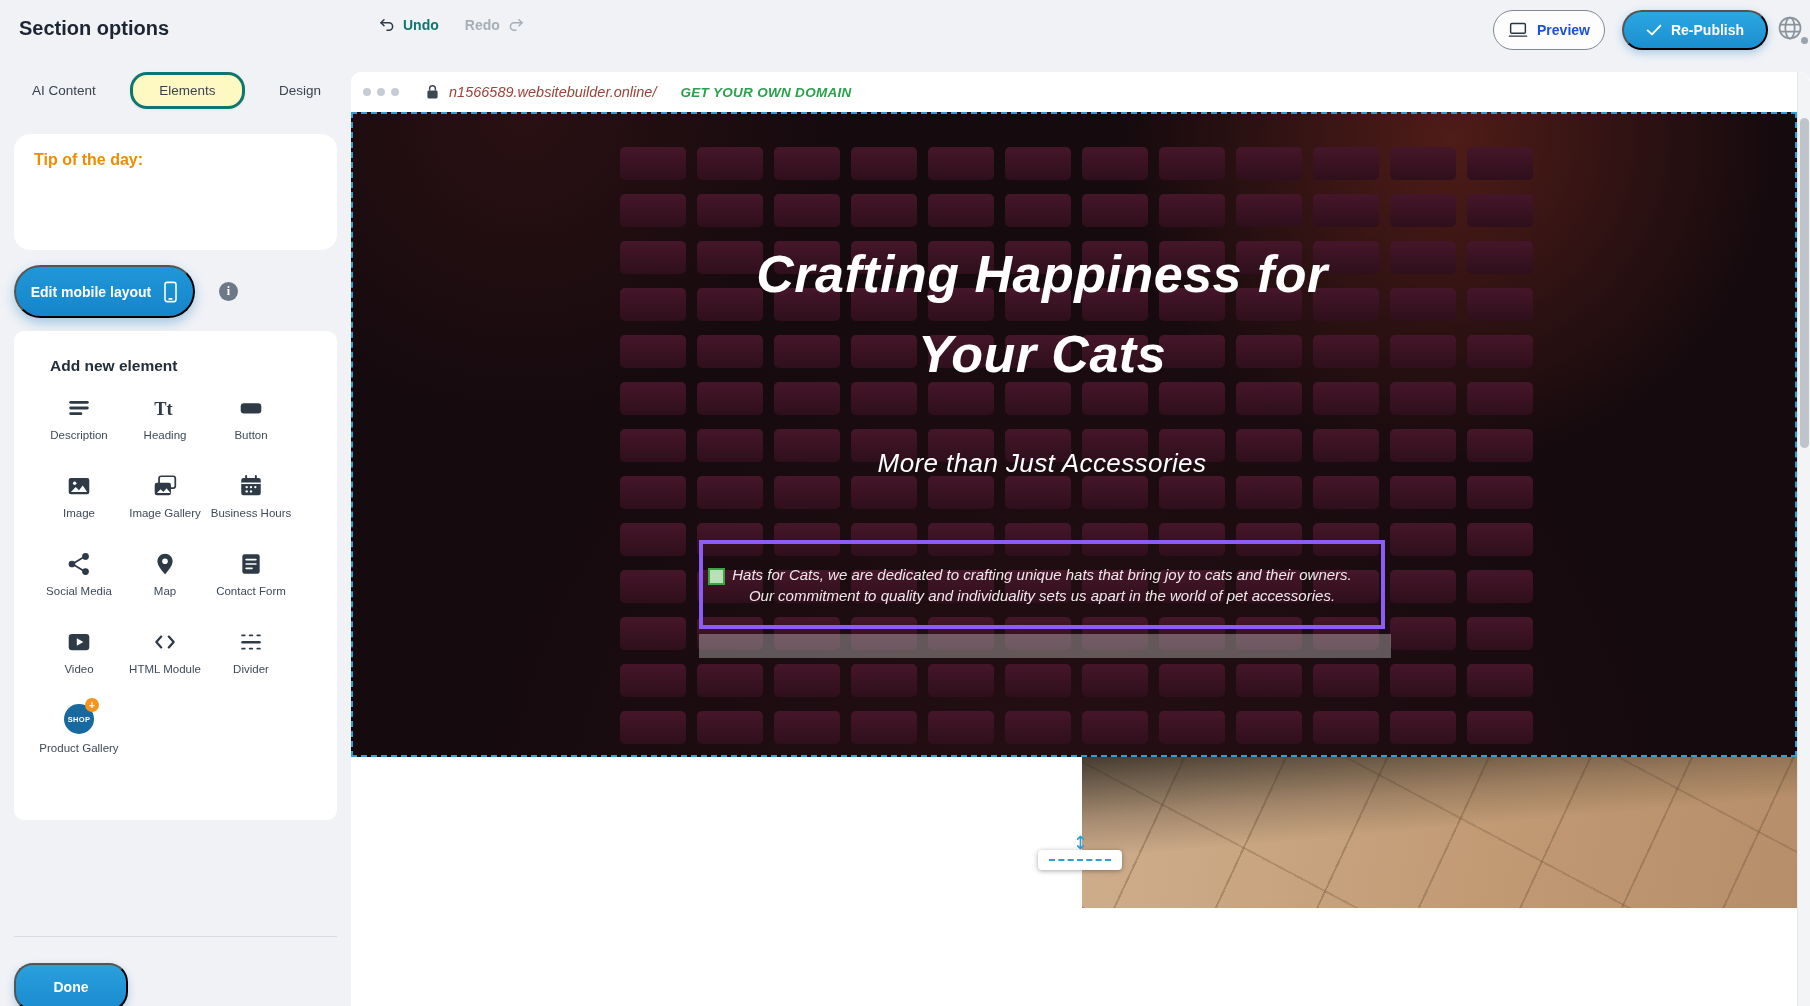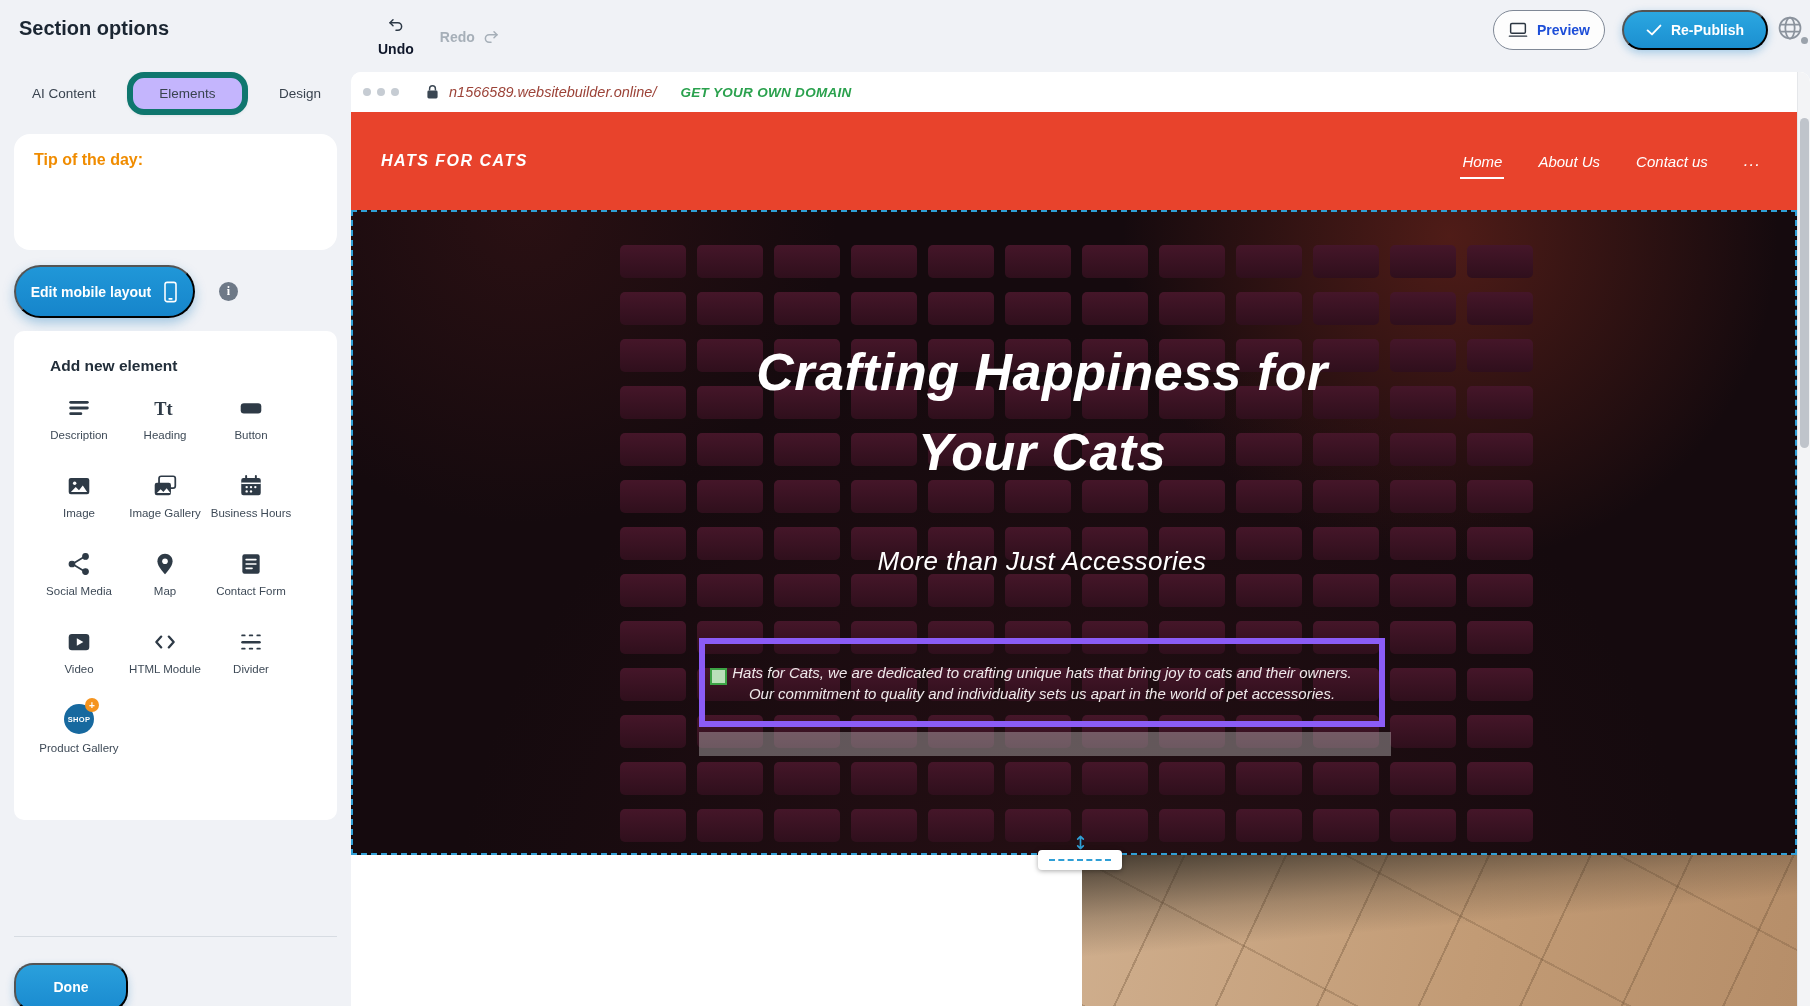--- a/index.html
+++ b/index.html
@@ -9,39 +9,39 @@
     font-family: "Liberation Sans", sans-serif;
     background: #f0f2f6; color:#222;
   }
   svg { display:block; }
 
   
   .topbar { position:absolute; top:0; left:0; width:1810px; height:58px; }
   .topbar-title { position:absolute; left:19px; top:17px; font-size:20px; font-weight:bold; color:#1b2632; }
   .undo-redo { position:absolute; left:378px; top:16px; display:flex; align-items:center; gap:26px; }
   .undo, .redo { display:flex; align-items:center; gap:7px; font-size:14px; font-weight:bold; cursor:pointer; }
-  .undo { color:#0f172a;flex-direction:column; }
+  .undo { color:#0f766e; }
   .redo { color:#a6afb8; }
   .undo svg path { stroke:#2d3946; }
   .redo svg path { stroke:#a6afb8; }
 
   .preview-btn { position:absolute; top:10px; right:205px; width:112px; height:40px; border-radius:20px;
     background:#fdfdfd; border:1.5px solid #7f8896; display:flex; align-items:center; justify-content:center;
     gap:9px; font-size:14px; font-weight:bold; color:#1d4ed8; cursor:pointer; }
   .republish-btn { position:absolute; top:10px; right:42px; width:146px; height:40px; border-radius:20px;
     background:linear-gradient(180deg,#2ba7e1,#1b8fd0); display:flex; align-items:center; justify-content:center;
     gap:9px; font-size:14px; font-weight:bold; color:#fff; cursor:pointer; box-shadow:0 3px 9px rgba(25,130,200,.35); }
   .globe-wrap { position:absolute; top:14px; right:4px; width:30px; height:30px; cursor:pointer; }
   .globe-wrap::after { content:""; position:absolute; right:-2px; bottom:0; width:7px; height:7px; border-radius:50%; background:#9aa2ab; }
 
   
   .sidebar { position:absolute; left:0; top:58px; width:351px; bottom:0; }
   .tabs { position:absolute; top:14px; left:24px; width:305px; display:flex; justify-content:space-between; align-items:center; }
   .tab { font-size:13.5px; color:#39434f; padding:9px 8px; cursor:pointer; }
-  .tab.active { background:#c4b5fd; border:6px solid #0f766e; border-radius:17px; padding:8px 26px; box-shadow:0 1px 3px rgba(40,60,80,.08); }
+  .tab.active { background:#fef9c3; border:3px solid #0f766e; border-radius:17px; padding:8px 26px; box-shadow:0 1px 3px rgba(40,60,80,.08); }
 
   .tip-card { position:absolute; top:76px; left:14px; width:323px; height:116px; background:#fff; border-radius:16px; padding:17px 20px; }
   .tip-title { color:#f08c00; font-size:16px; font-weight:bold; }
   .tip-body { margin-top:11px; font-size:13px; color:#5a6a7a; line-height:1.4; }
 
   .mobile-row { position:absolute; top:207px; left:14px; display:flex; align-items:center; gap:24px; }
   .mobile-btn { width:181px; height:53px; border-radius:27px; background:linear-gradient(180deg,#2097d8,#1685cb);
     color:#fff; font-size:14px; font-weight:bold; display:flex; align-items:center; justify-content:center; gap:12px;
     box-shadow:0 5px 12px rgba(20,120,190,.35); cursor:pointer; }
   .info-dot { width:19px; height:19px; border-radius:50%; background:#6e7987; color:#fff; font-size:12px; font-weight:bold;
@@ -92,21 +92,21 @@
     background: radial-gradient(circle at 76% 4%, rgba(150,50,35,.45), transparent 26%),
                 radial-gradient(circle at 12% 0%, rgba(90,30,30,.3), transparent 22%),
                 radial-gradient(circle at 50% 115%, rgba(55,20,26,.5), transparent 60%); }
   .tile-grid { position:absolute; left:269px; top:35px; display:grid; grid-template-columns:repeat(12,66px); grid-auto-rows:33px; gap:14px 11px; }
   .tile { background:linear-gradient(180deg,#451629,#2f0f1c); border-radius:5px; }
 
   .hero-text { position:absolute; left:348px; top:0; width:686px; height:100%; text-align:center; color:#fff; }
   .hero-heading { font-weight:bold; position:absolute; top:122px; left:0; right:0; font-size:52px; line-height:80px; letter-spacing:.5px; }
   .hero-sub { position:absolute; top:336px; left:0; right:0; font-size:26px; letter-spacing:.4px; }
 
-  .body-box { position:absolute; top:428px; left:0; width:686px; height:89px; border:6px solid #8b5cf6;
+  .body-box { position:absolute; top:428px; left:0; width:686px; height:89px; border:4px solid #8b5cf6;
     display:flex; align-items:center; justify-content:center; padding:0 24px; }
   .body-text { font-size:15px; line-height:21px; color:#efe9ea; }
   .green-handle { position:absolute; left:5px; top:24px; width:17px; height:17px; background:rgba(193,235,193,.95); border:2px solid #3da345; cursor:grab; }
   .ghost-strip { position:absolute; top:522px; left:0; width:692px; height:24px; background:rgba(225,225,225,.35); }
 
   .selection-border { position:absolute; inset:0; border:2px dashed #2f9fd6; pointer-events:none; }
 
   
   .below { position:relative; height:151px; background:#fff; }
   .photo { position:absolute; left:731px; top:0; right:0; bottom:0;
@@ -366,29 +366,20 @@
             <rect x="3" y="9" width="14" height="11" rx="2" fill="#3a4652"></rect>
             <path d="M6 9V6.5a4 4 0 0 1 8 0V9" fill="none" stroke="#3a4652" stroke-width="2"></path>
           </svg>
       </span>
       <span class="url">n1566589.websitebuilder.online/</span>
       <span class="domain">GET YOUR OWN DOMAIN</span>
     </div>
 
     <div class="site">
 
-      <div class="site-header">
-        <div class="logo">HATS FOR CATS</div>
-        <nav class="site-nav">
-          <span class="nav-item active">Home</span>
-          <span class="nav-item">About Us</span>
-          <span class="nav-item">Contact us</span>
-          <span class="nav-item nav-more">...</span>
-        </nav>
-      </div>
 
       <div class="hero">
         <div class="tile-grid">
             <div class="tile"></div>
             <div class="tile"></div>
             <div class="tile"></div>
             <div class="tile"></div>
             <div class="tile"></div>
             <div class="tile"></div>
             <div class="tile"></div>

